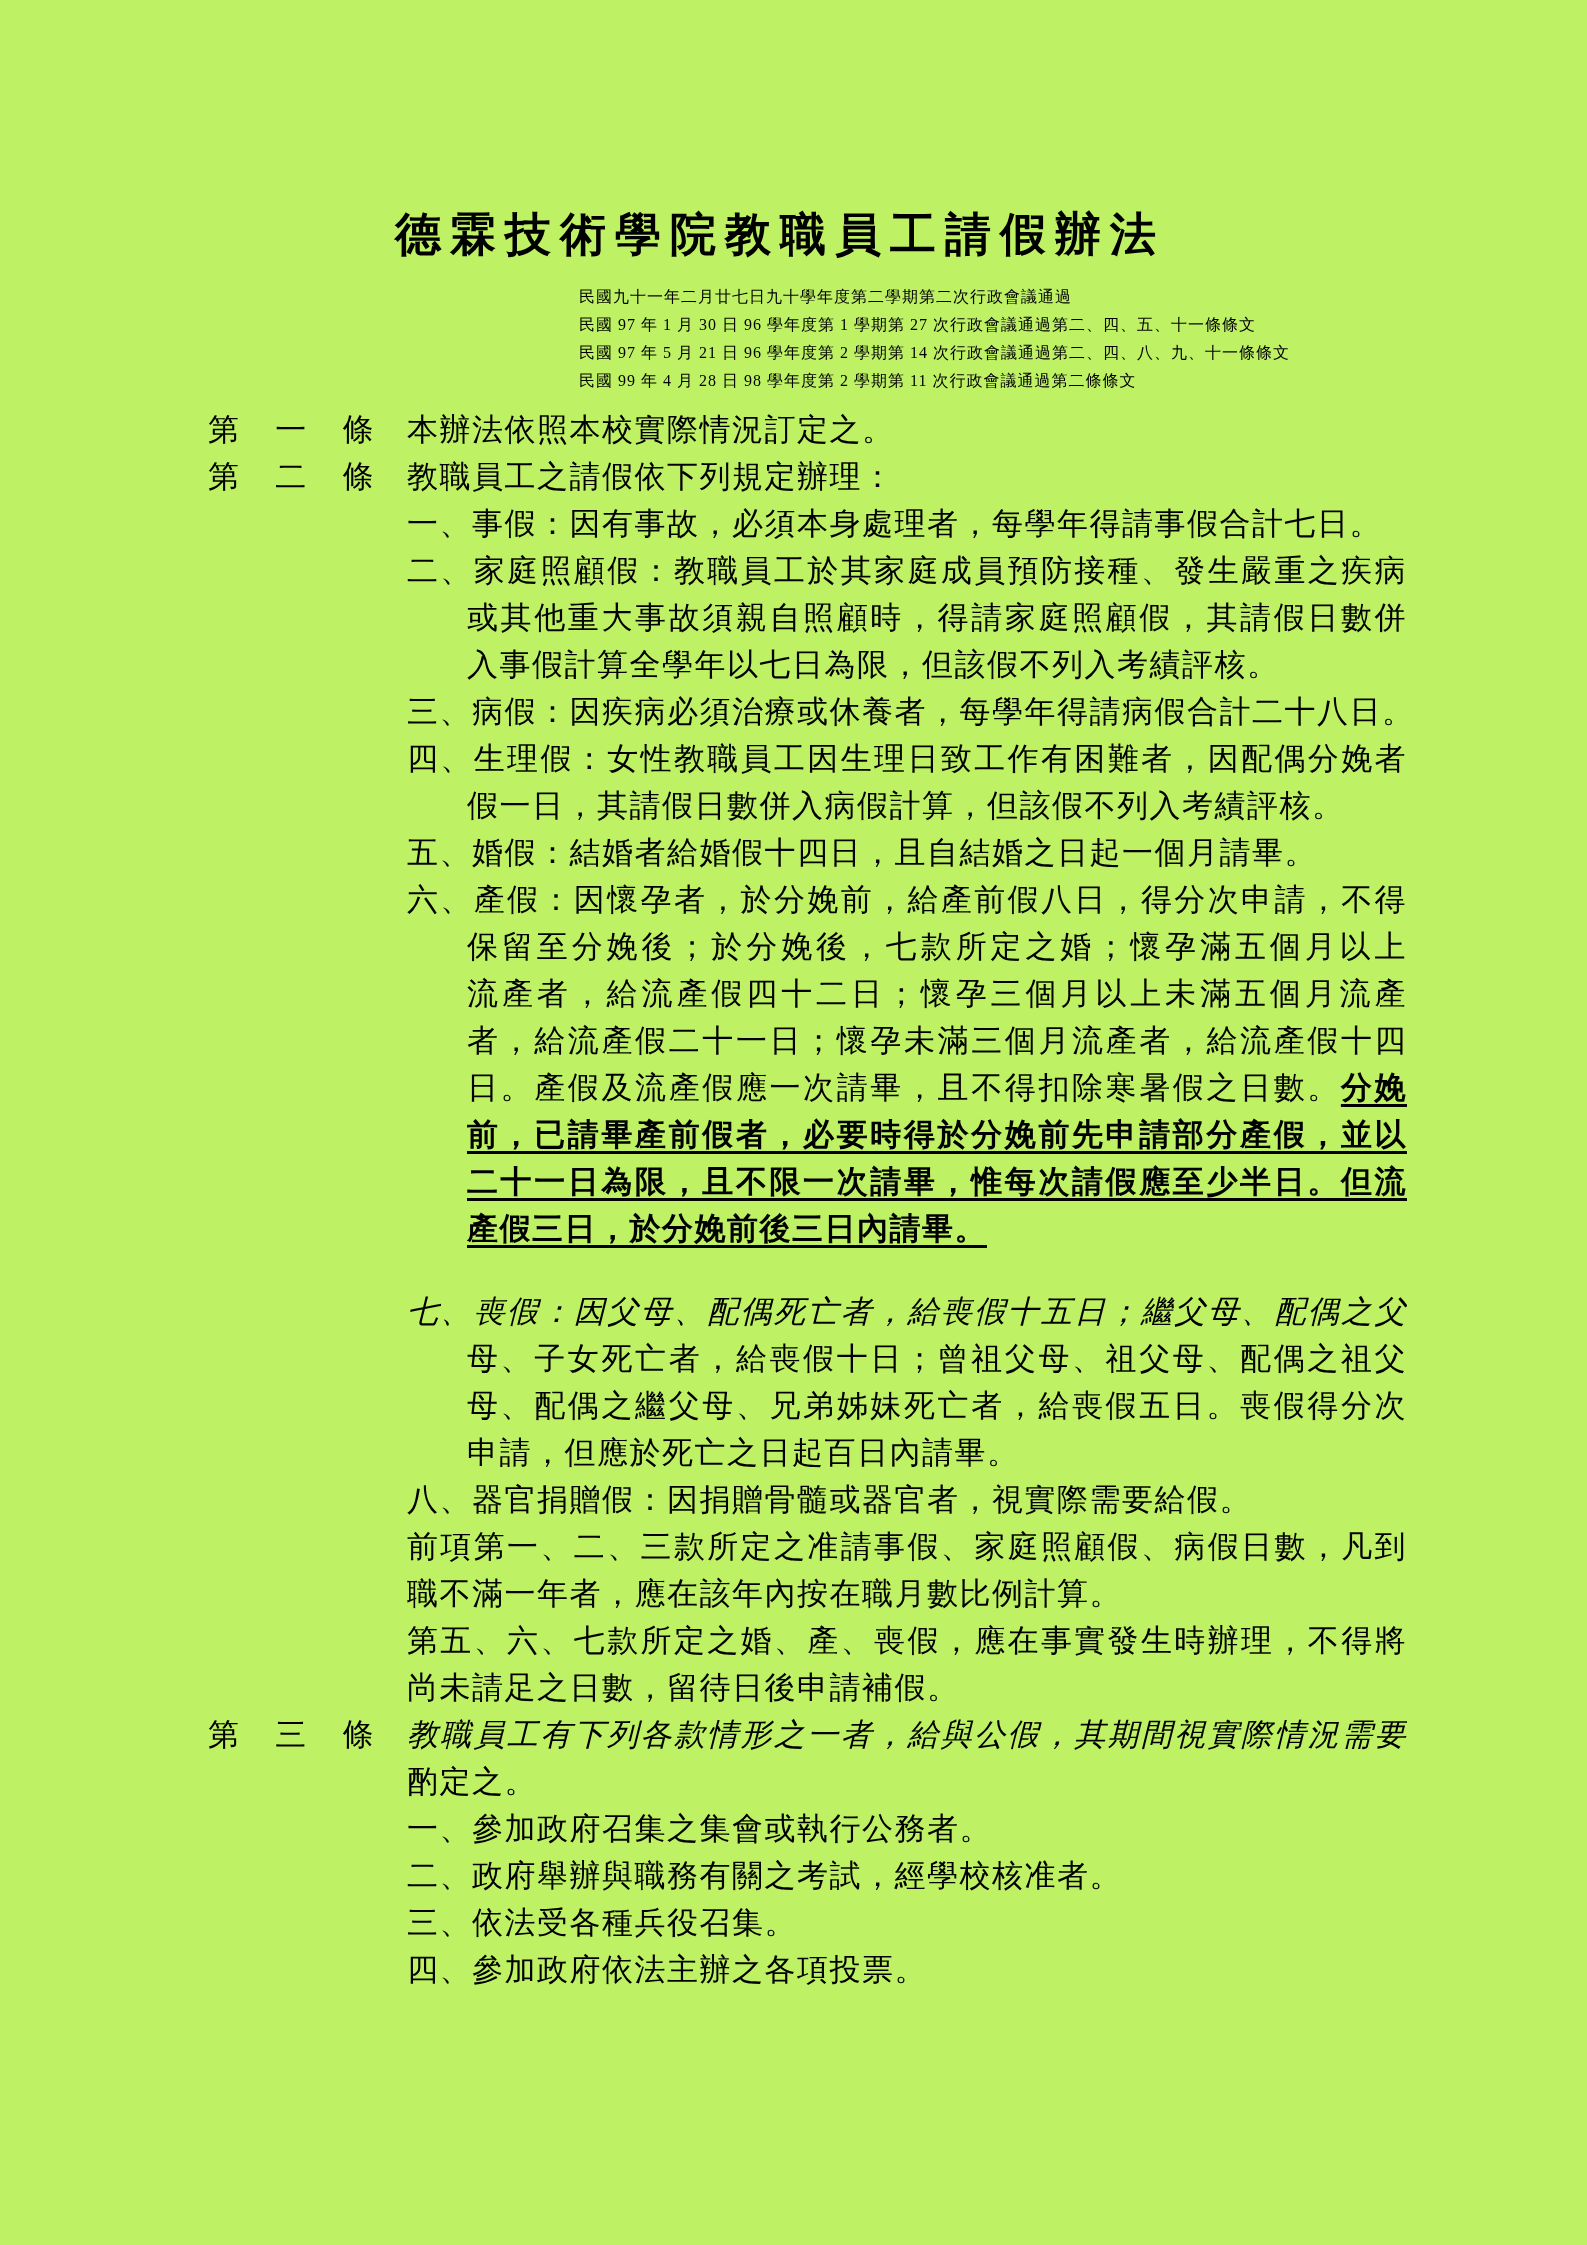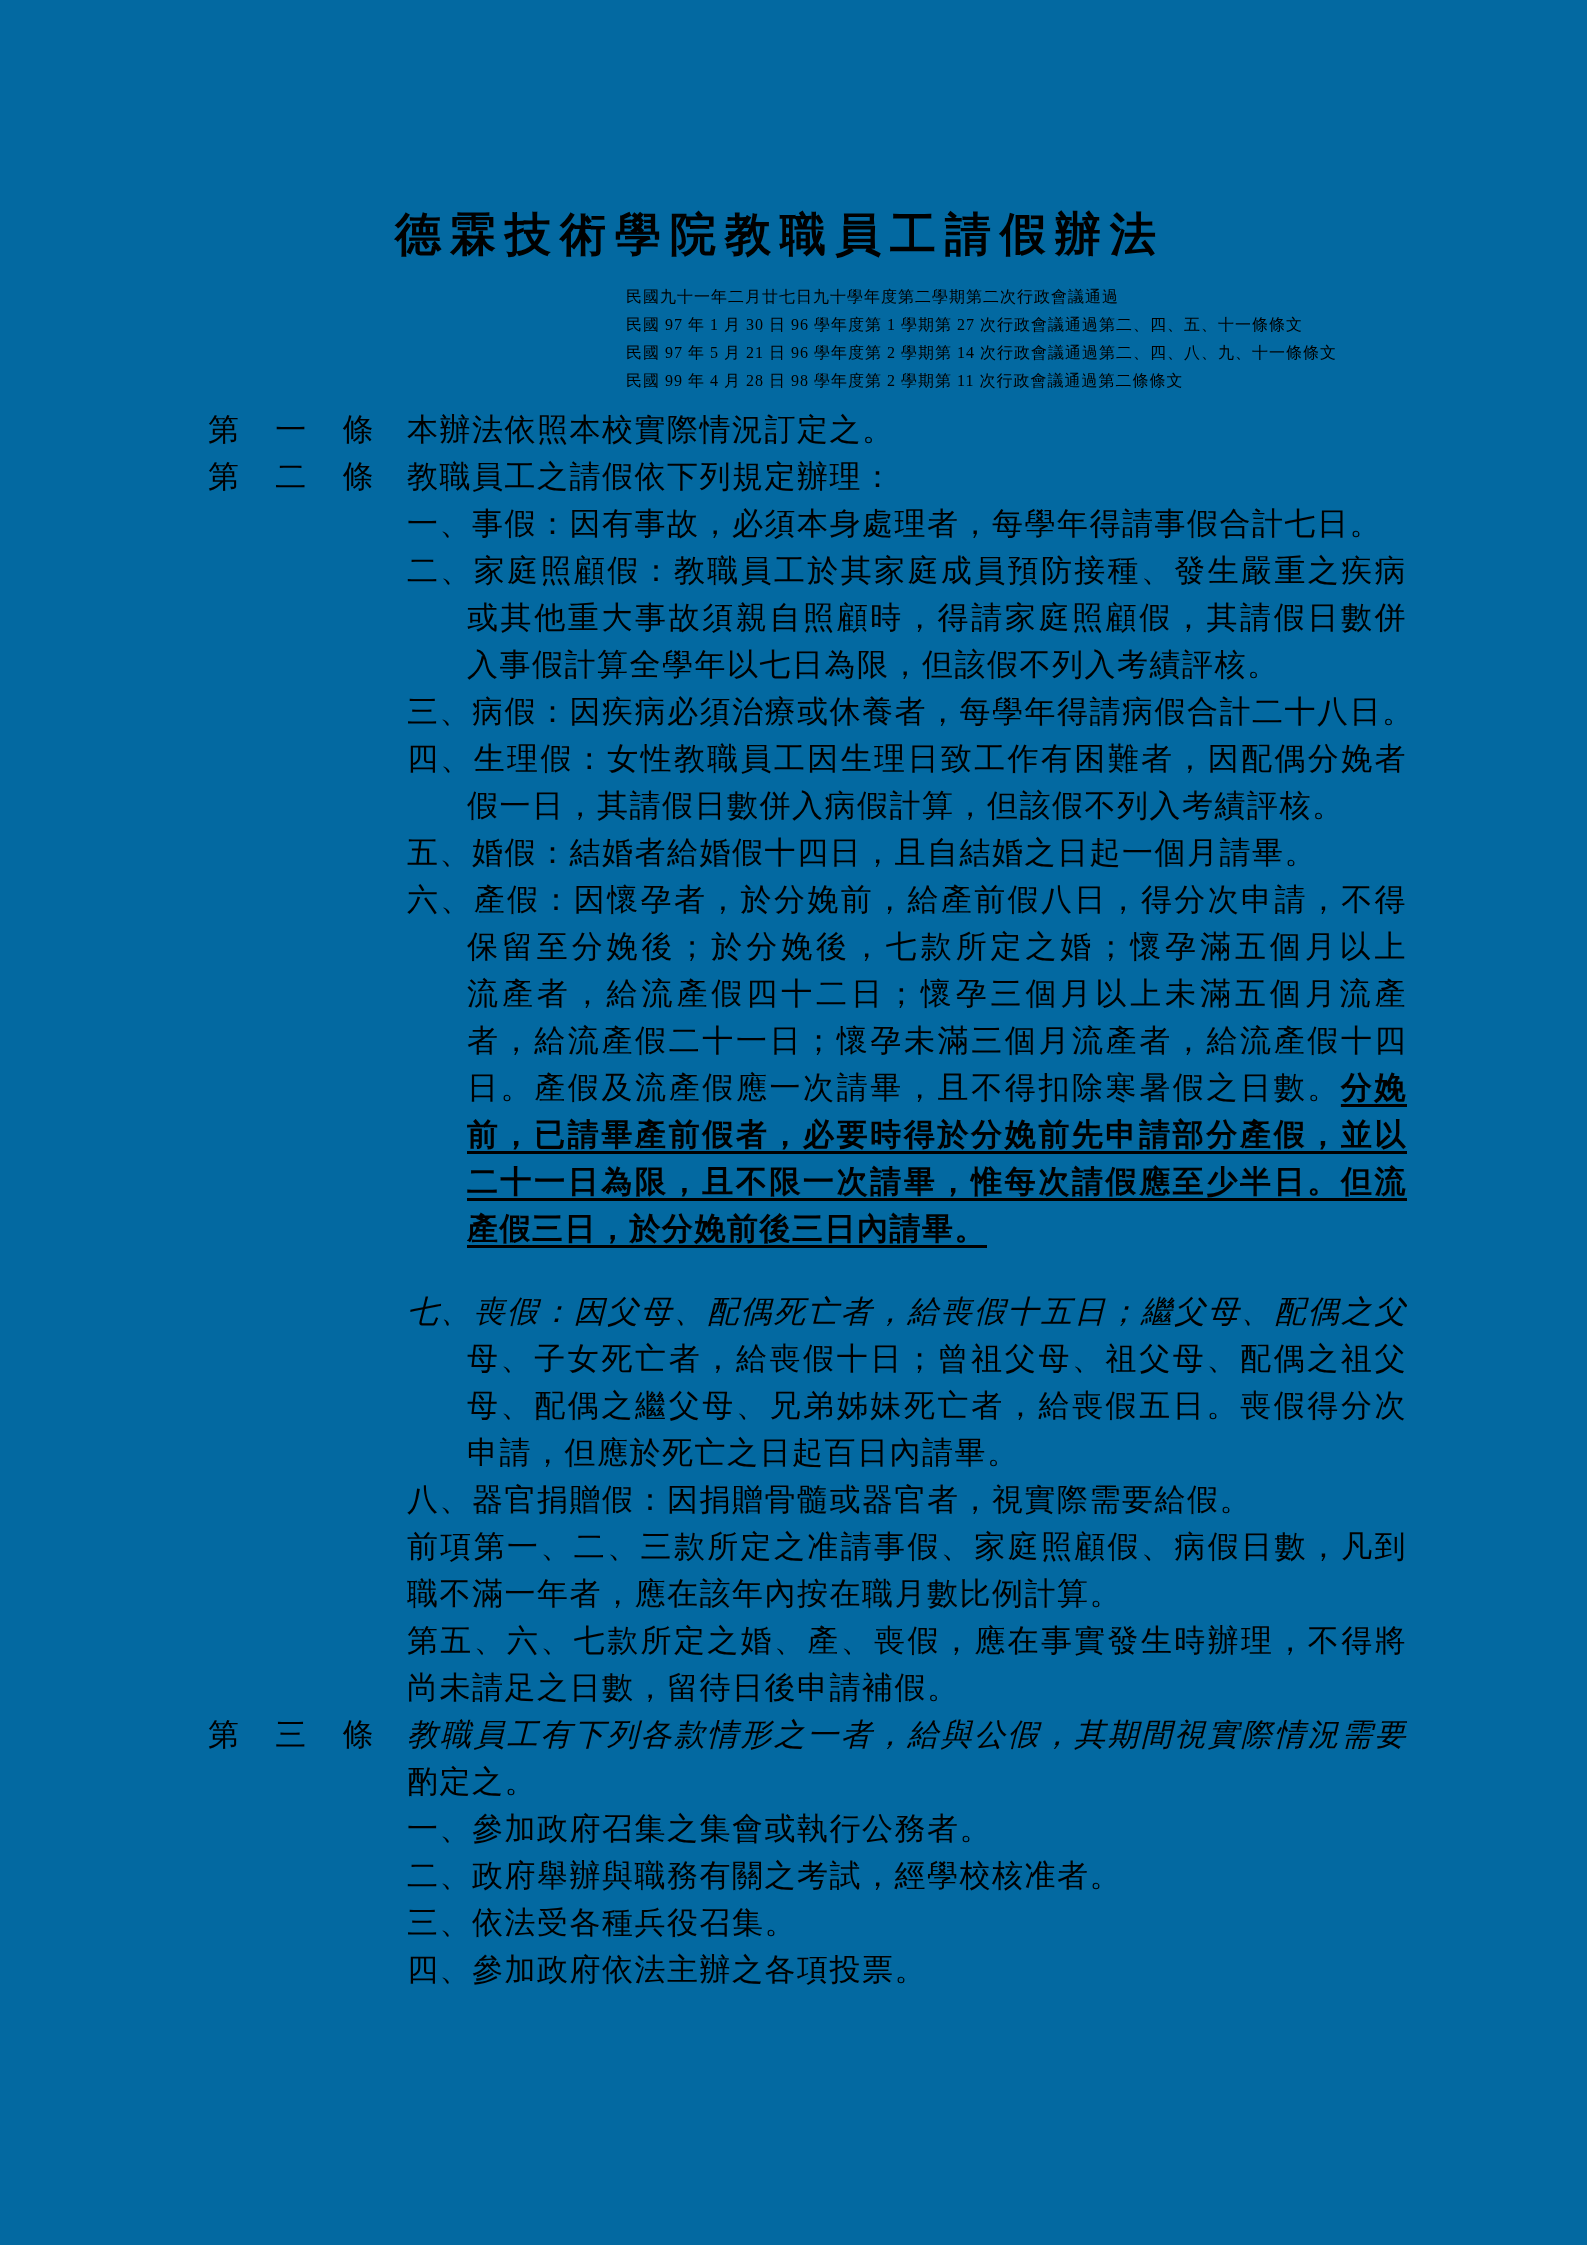--- a/index.html
+++ b/index.html
@@ -1,29 +1,29 @@
 <!DOCTYPE html>
 <html><head>
 <meta charset="utf-8">
 <style>
   html,body{margin:0;padding:0;background:#ffffff;}
   .page{
     position:relative;
     width:1587px;height:2245px;
-    background:#0369a1;color:#000;
+    background:#bef264;color:#000;
     font-family:"Liberation Serif","DejaVu Serif",serif;
     overflow:hidden;
   }
   .title{
     position:absolute;top:198px;left:208px;width:1144px;
     text-align:center;font-size:46px;font-weight:bold;
     letter-spacing:9px;line-height:74px;white-space:nowrap;
   }
   .history{
-    position:absolute;top:283px;left:626px;
+    position:absolute;top:283px;left:579px;
     font-size:16px;line-height:28px;letter-spacing:1px;
   }
   .hline{height:28px;white-space:nowrap;}
   .docbody{
     position:absolute;top:406px;left:208px;width:1199px;
     font-size:31px;letter-spacing:1.5px;
   }
   .line{height:47px;line-height:47px;overflow:hidden;white-space:nowrap;}
   .line.j{white-space:normal;text-align:justify;text-align-last:justify;}
   .line.item,.line.para{margin-left:199px;}

